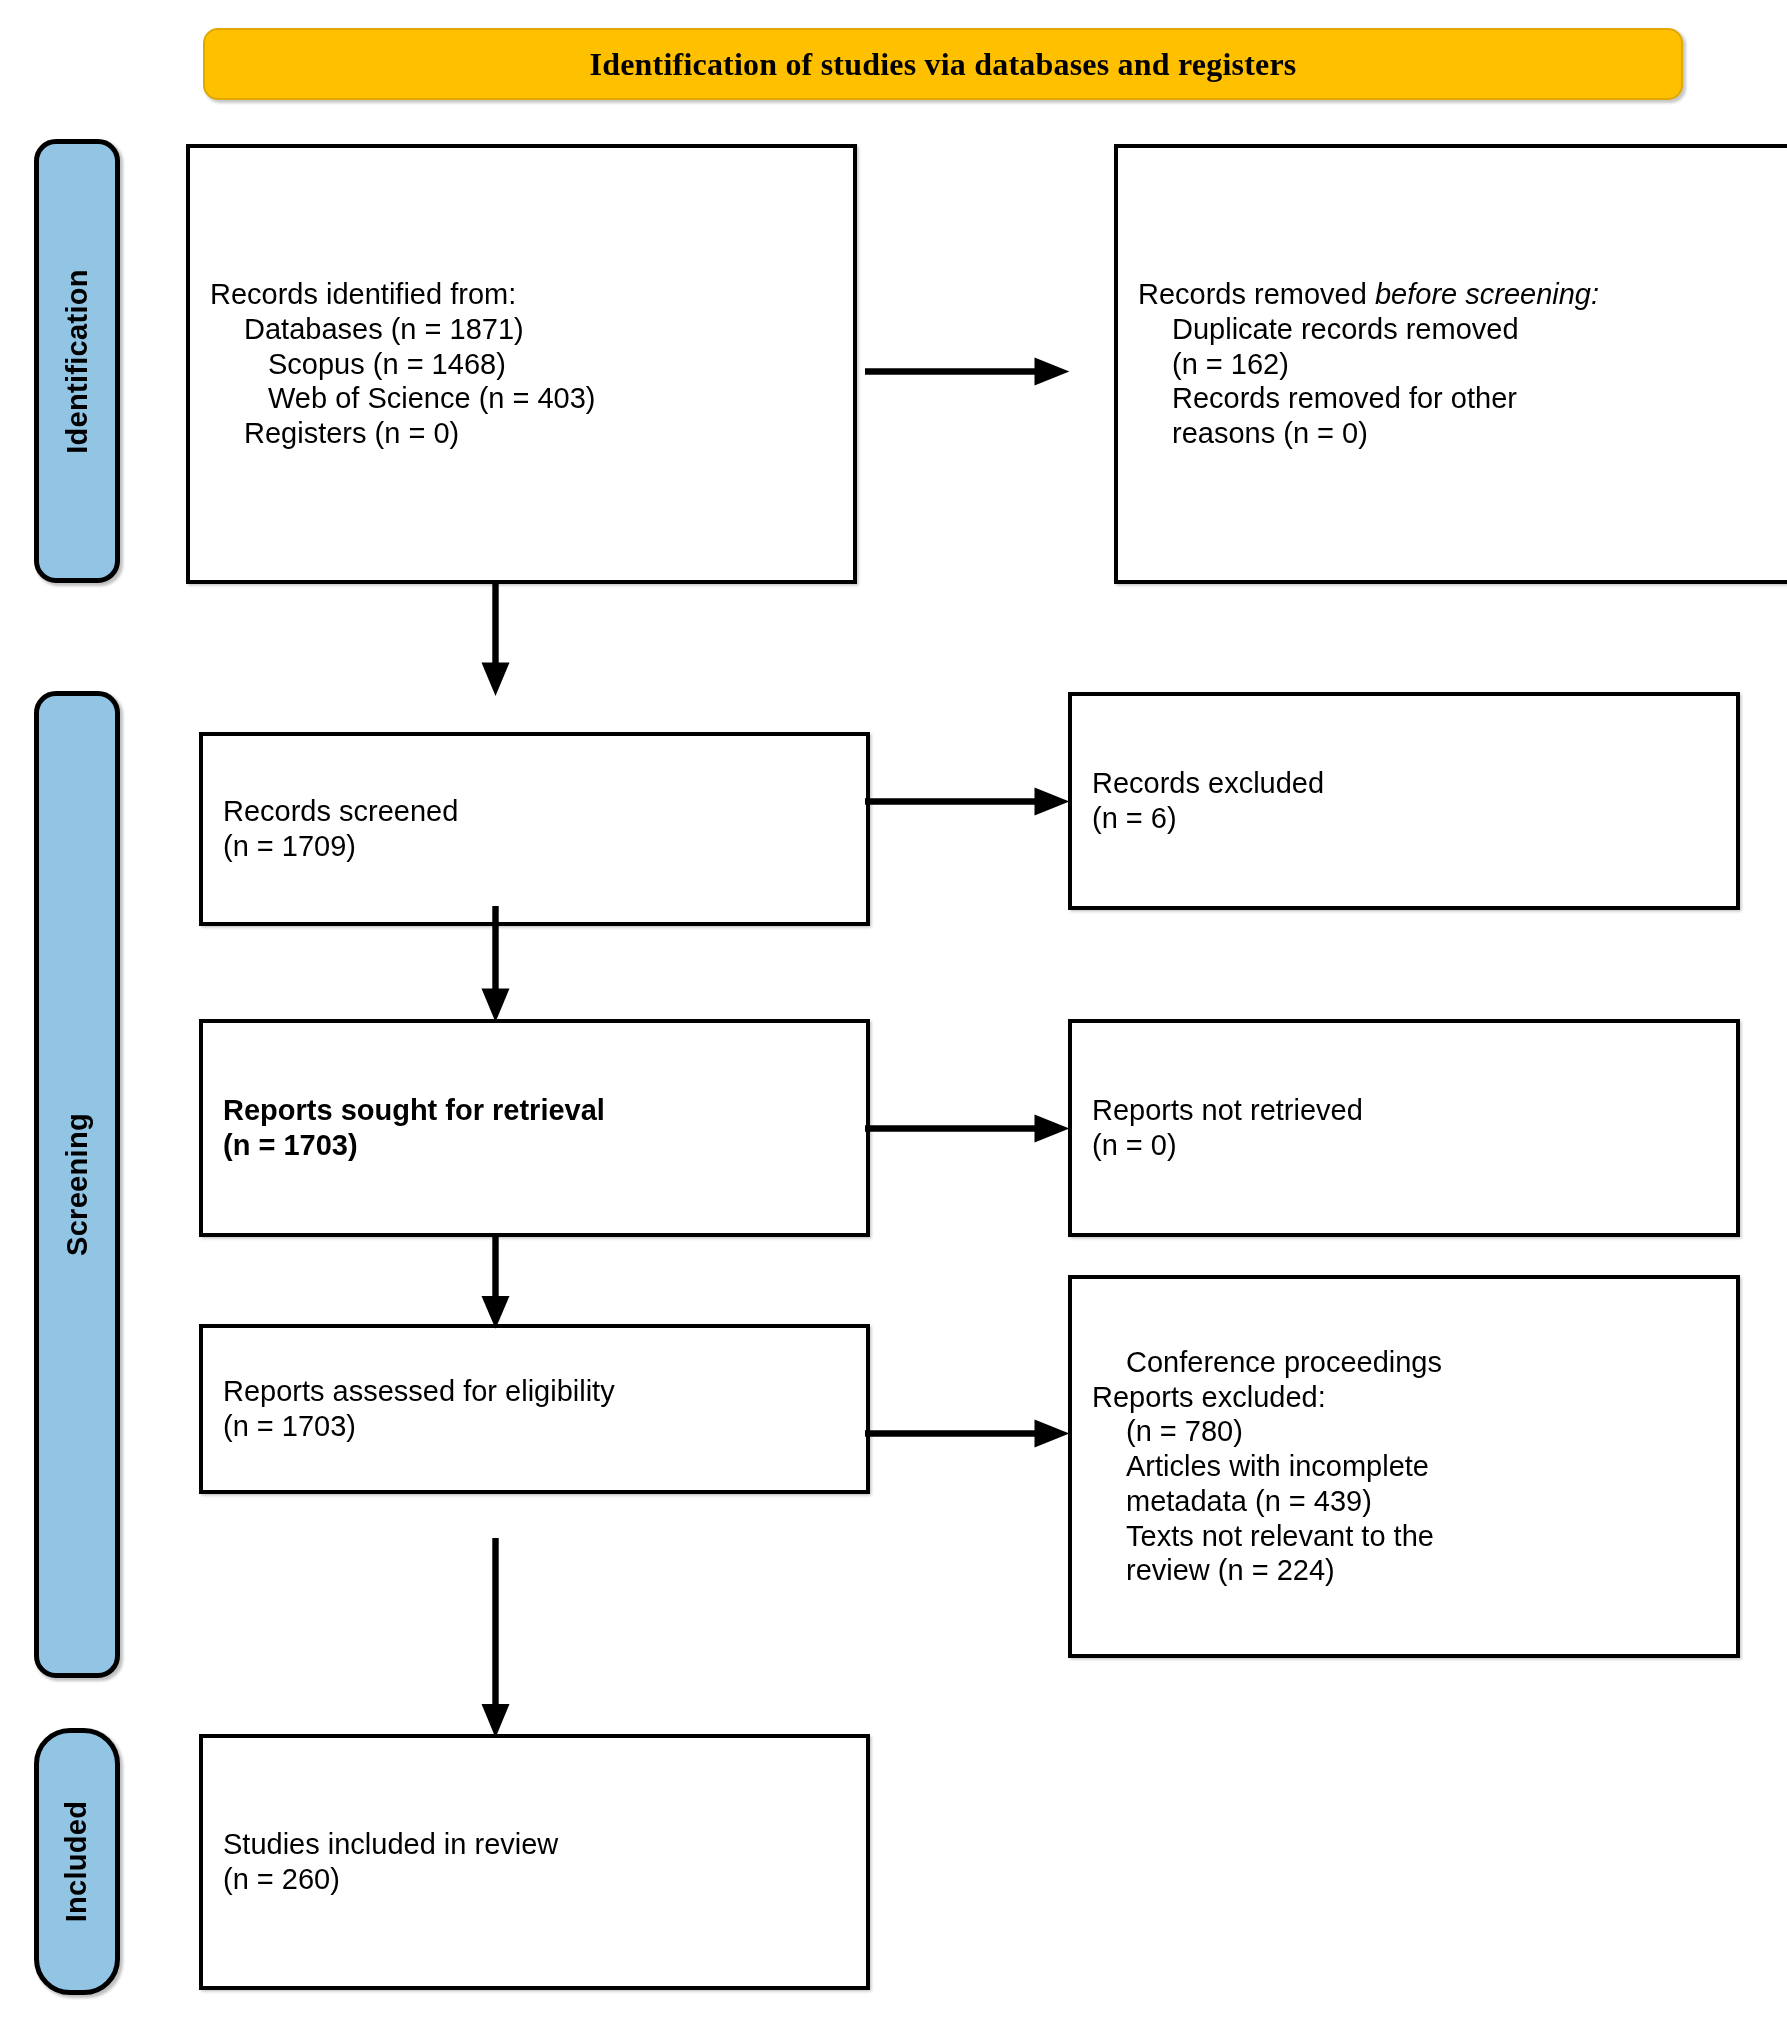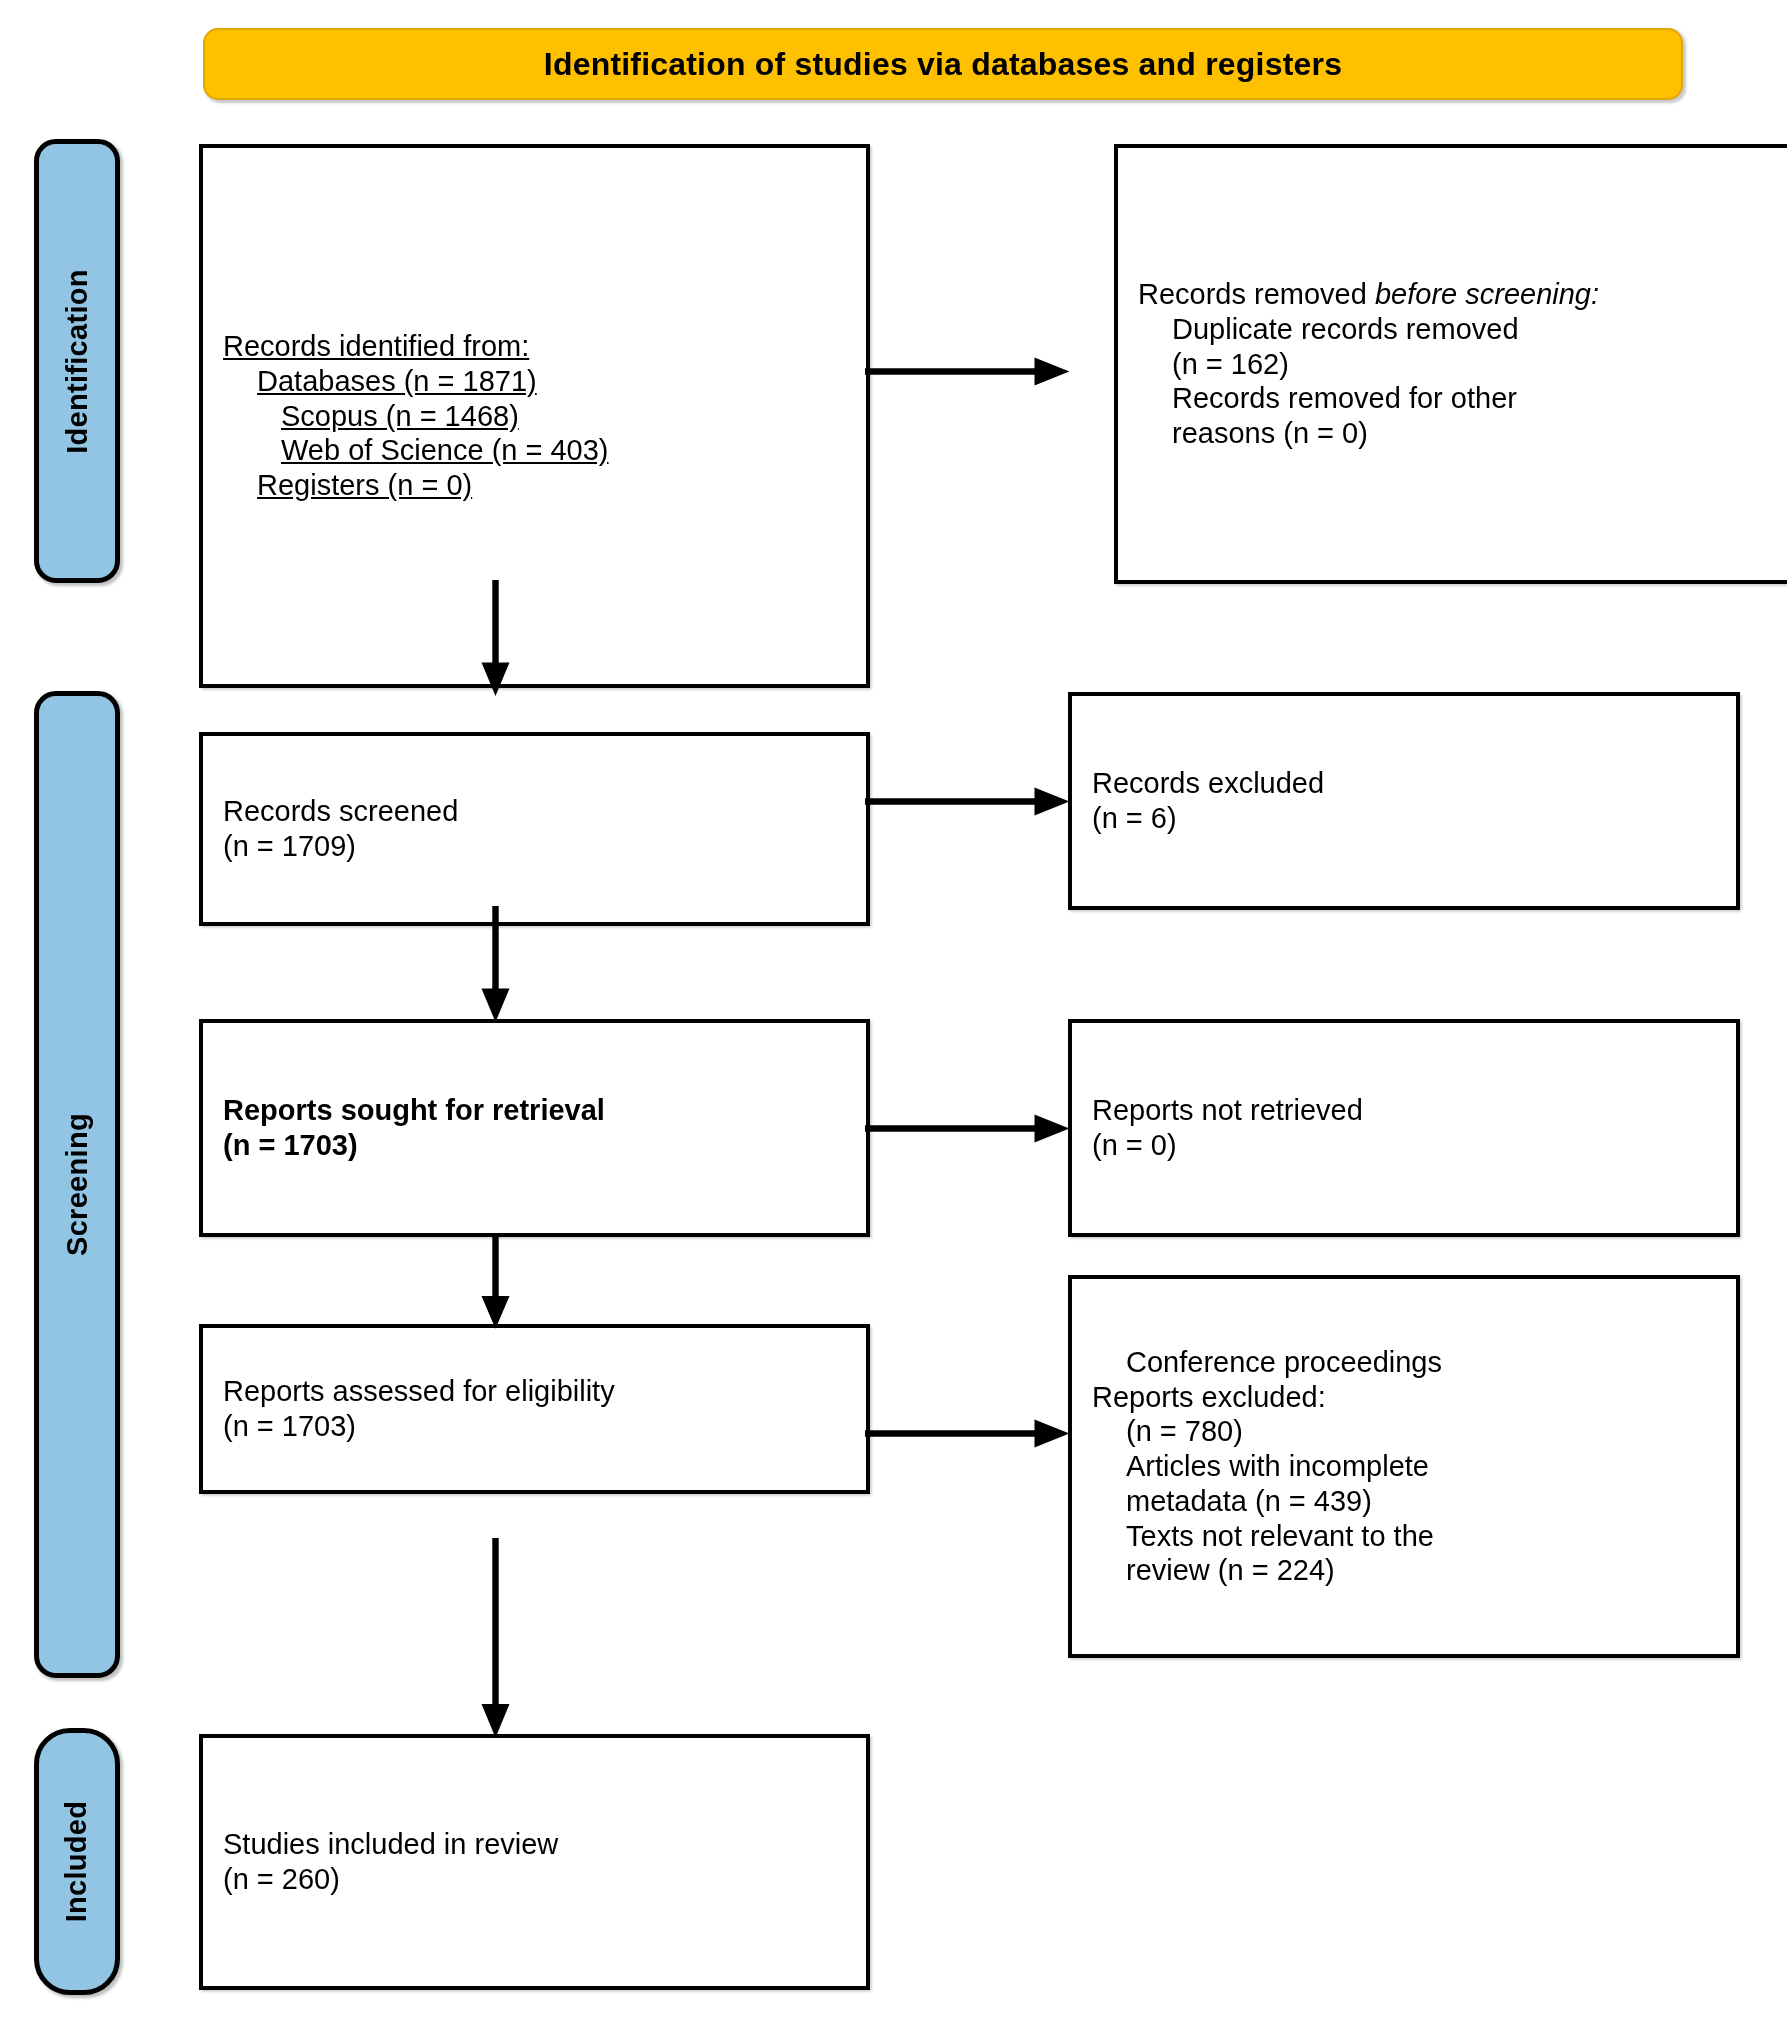--- a/index.html
+++ b/index.html
@@ -26,20 +26,21 @@
     width: 1480px;
     height: 72px;
     background: #FFC000;
     border: 2.9px solid #E0A800;
     border-radius: 15px;
     box-sizing: border-box;
     display: flex;
     align-items: center;
     justify-content: center;
     box-shadow: 2.3px 2.3px 2.9px rgba(0,0,0,0.22);
+    font-family: Liberation Serif, serif;
   }
   .header-title {
     font-size: 32px;
     font-weight: bold;
     color: #000000;
     letter-spacing: 0.2px;
     white-space: nowrap;
   }
 
   
@@ -100,21 +101,21 @@
     line-height: 1.20;
     color: #000000;
   }
   .box-text .ln { display: block; white-space: nowrap; }
   .box-text .ln.wrap { white-space: normal; }
   .indent-1 { padding-left: 34px; }
   .indent-2 { padding-left: 58px; }
   .ital { font-style: italic; }
 
   
-  #box-identified   { left: 199px; top: 144px;  width: 671px; height: 544px; text-decoration: underline; }
+  #box-identified   { left: 186px; top: 144px;  width: 671px; height: 440px; }
   #box-screened     { left: 199px; top: 732px; width: 671px; height: 194px; }
   #box-sought       { left: 199px; top: 1019px; width: 671px; height: 218px; font-weight: bold; }
   #box-assessed     { left: 199px; top: 1324px; width: 671px; height: 170px; }
   #box-included     { left: 199px; top: 1734px; width: 671px; height: 256px; }
 
   
   #box-removed      { left: 1068px; top: 144px;  width: 793px; height: 440px; margin-left: 46px; }
   #box-excluded-rec { left: 1068px; top: 692px; width: 672px; height: 218px; }
   #box-not-retr     { left: 1068px; top: 1019px; width: 672px; height: 218px; }
   #box-excluded-rep { left: 1068px; top: 1275px; width: 672px; height: 383px; }

